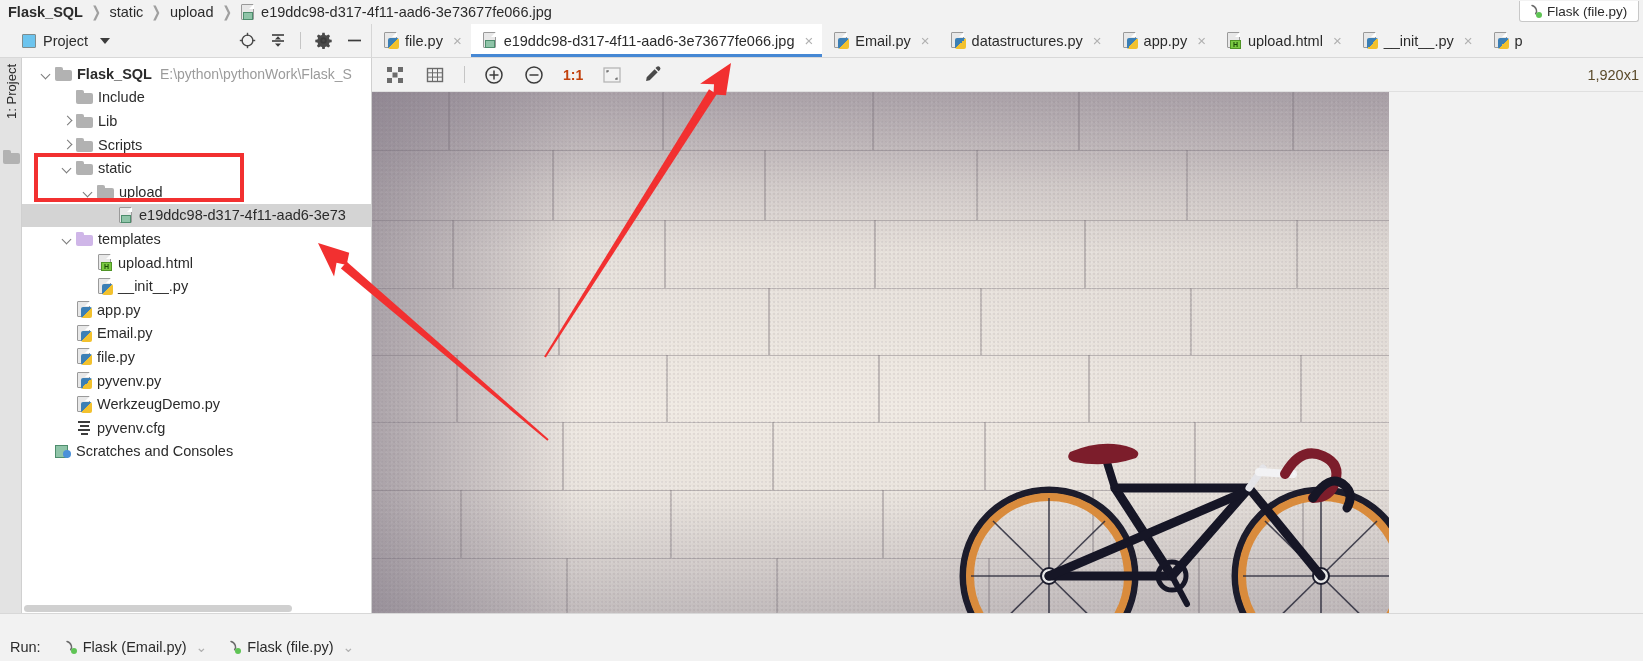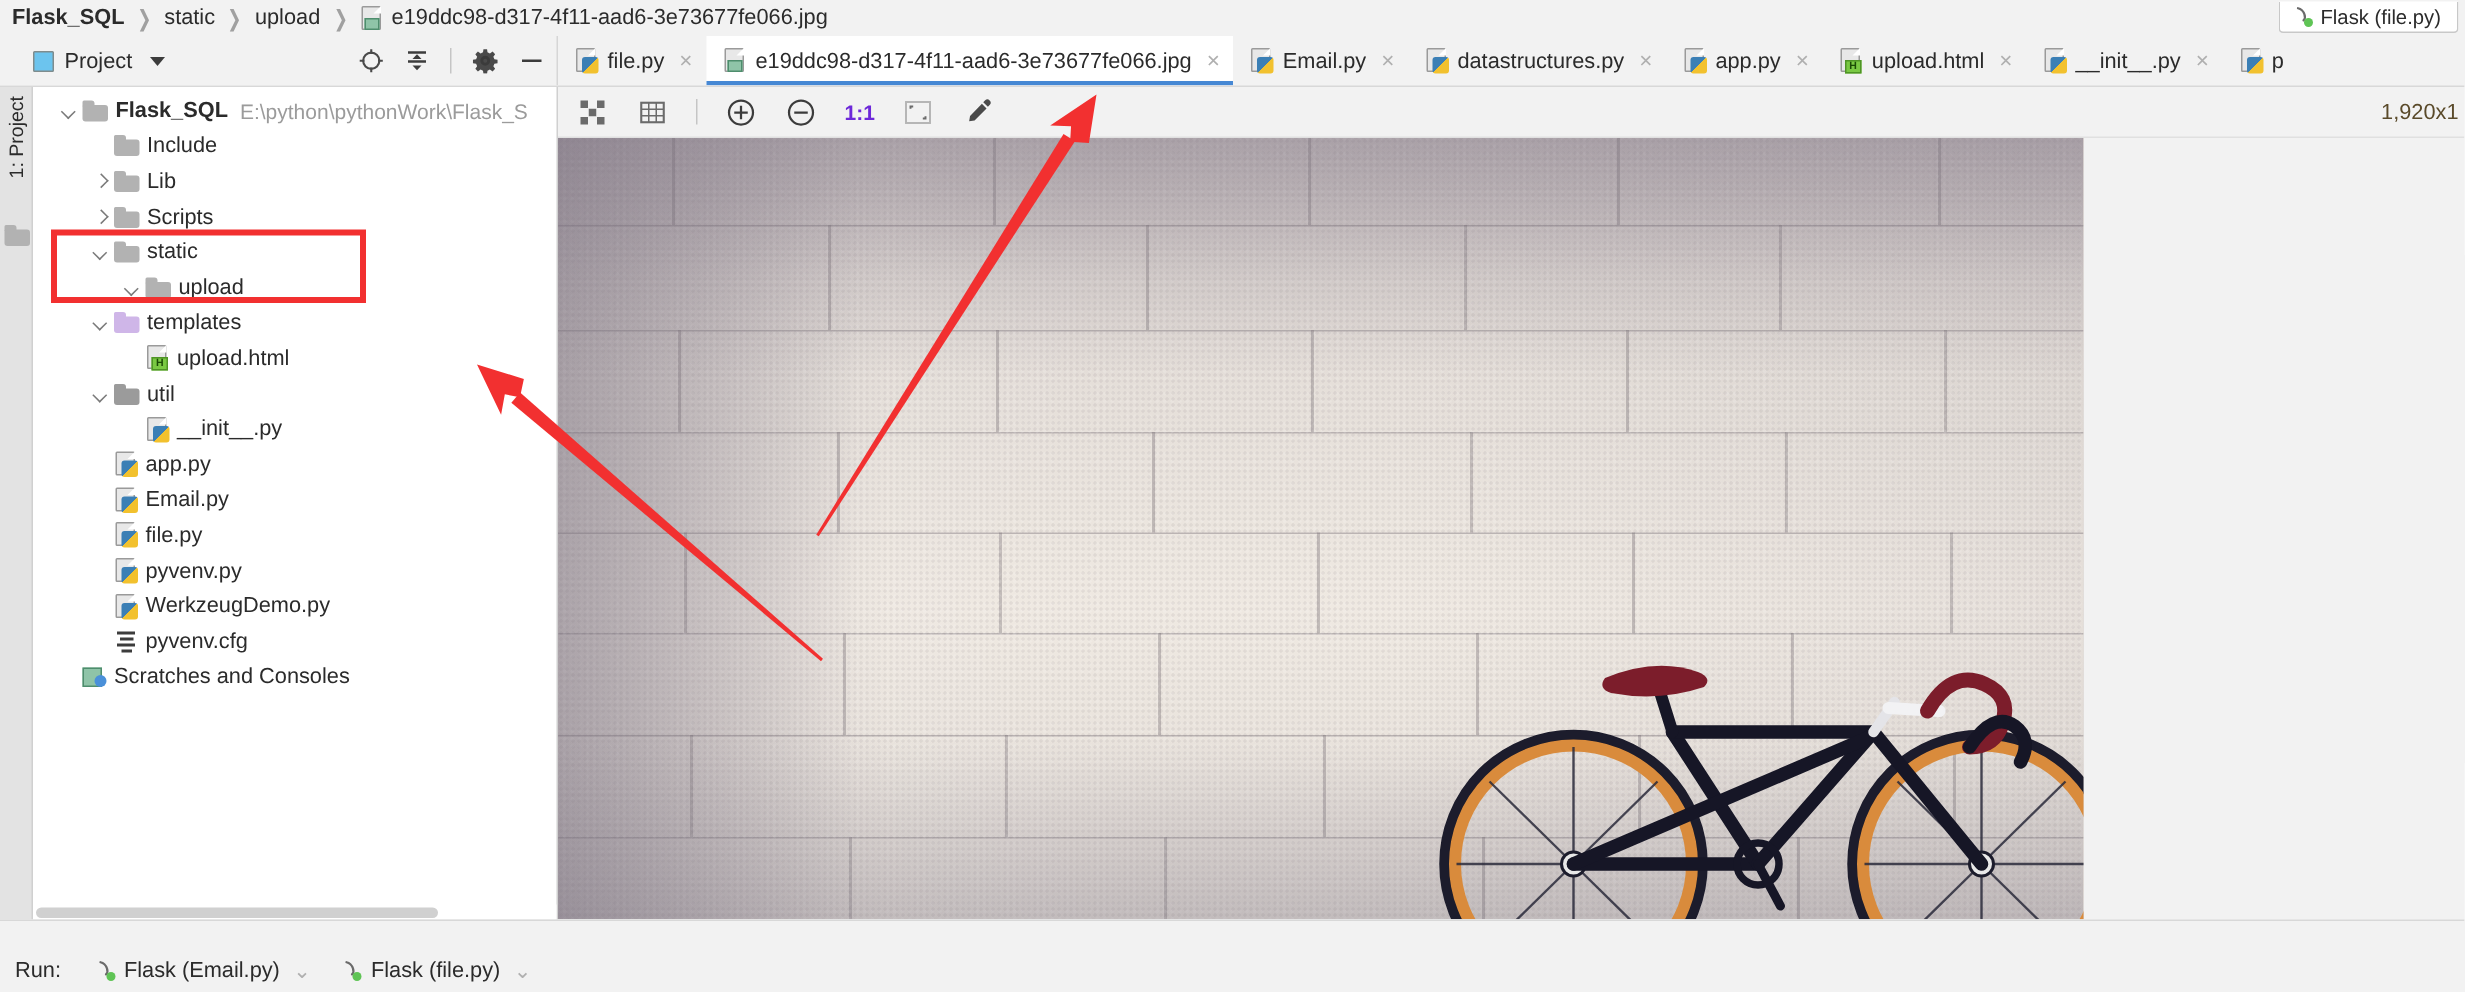--- a/index.html
+++ b/index.html
@@ -209,21 +209,21 @@
   
   .editor {
     flex: 1; background: #ffffff; position: relative; overflow: hidden;
   }
   .img-toolbar {
     position: absolute; left: 0; top: 0; right: 0; height: 34px;
     background: #f2f2f2; border-bottom: 1px solid #e0e0e0;
     display: flex; align-items: center; padding-left: 12px; gap: 18px;
   }
   .ibtn { width: 22px; height: 22px; display:flex; align-items:center; justify-content:center; cursor:pointer; }
-  .ibtn.text { font-size: 14px; font-weight: bold; color: #6d28d9; width:auto; }
+  .ibtn.text { font-size: 14px; font-weight: bold; color: #c2410c; width:auto; }
   .dims {
     margin-left: auto; padding-right: 4px;
     font-size: 14.5px; color: #5a4a2a; white-space: nowrap;
   }
   .img-canvas {
     position: absolute; left: 0; top: 34px; right: 0; bottom: 0;
     background: #f2f2f2; overflow: hidden;
   }
   .photo {
     position: absolute; left: 0px; top: 0px;
@@ -484,46 +484,46 @@
           </div>
           <div class="trow">
             <span style="display:inline-block;width:60px"></span>
             <span class="arrow down"></span>
             <span class="folder">
               <span class="ftab"></span>
               <span class="fbody"></span>
             </span>
             <span class="tlabel">upload</span>
           </div>
+          <div class="trow sel">
+            <span style="display:inline-block;width:81px"></span>
+            <span class="arrow"></span>
+            <span class="ic">
+              <span class="ic-page"></span>
+              <span class="ic-img-badge"></span>
+            </span>
+            <span class="tlabel">e19ddc98-d317-4f11-aad6-3e73</span>
+          </div>
           <div class="trow">
             <span style="display:inline-block;width:39px"></span>
             <span class="arrow down"></span>
             <span class="folder violet">
               <span class="ftab"></span>
               <span class="fbody"></span>
             </span>
             <span class="tlabel">templates</span>
           </div>
           <div class="trow">
             <span style="display:inline-block;width:60px"></span>
             <span class="arrow"></span>
             <span class="ic">
               <span class="ic-page"></span>
               <span class="ic-html-badge">H</span>
             </span>
             <span class="tlabel">upload.html</span>
-          </div>
-          <div class="trow">
-            <span style="display:inline-block;width:39px"></span>
-            <span class="arrow down"></span>
-            <span class="folder dark">
-              <span class="ftab"></span>
-              <span class="fbody"></span>
-            </span>
-            <span class="tlabel">util</span>
           </div>
           <div class="trow">
             <span style="display:inline-block;width:60px"></span>
             <span class="arrow"></span>
             <span class="ic">
               <span class="ic-page"></span>
               <span class="ic-py-badge"></span>
             </span>
             <span class="tlabel">__init__.py</span>
           </div>

